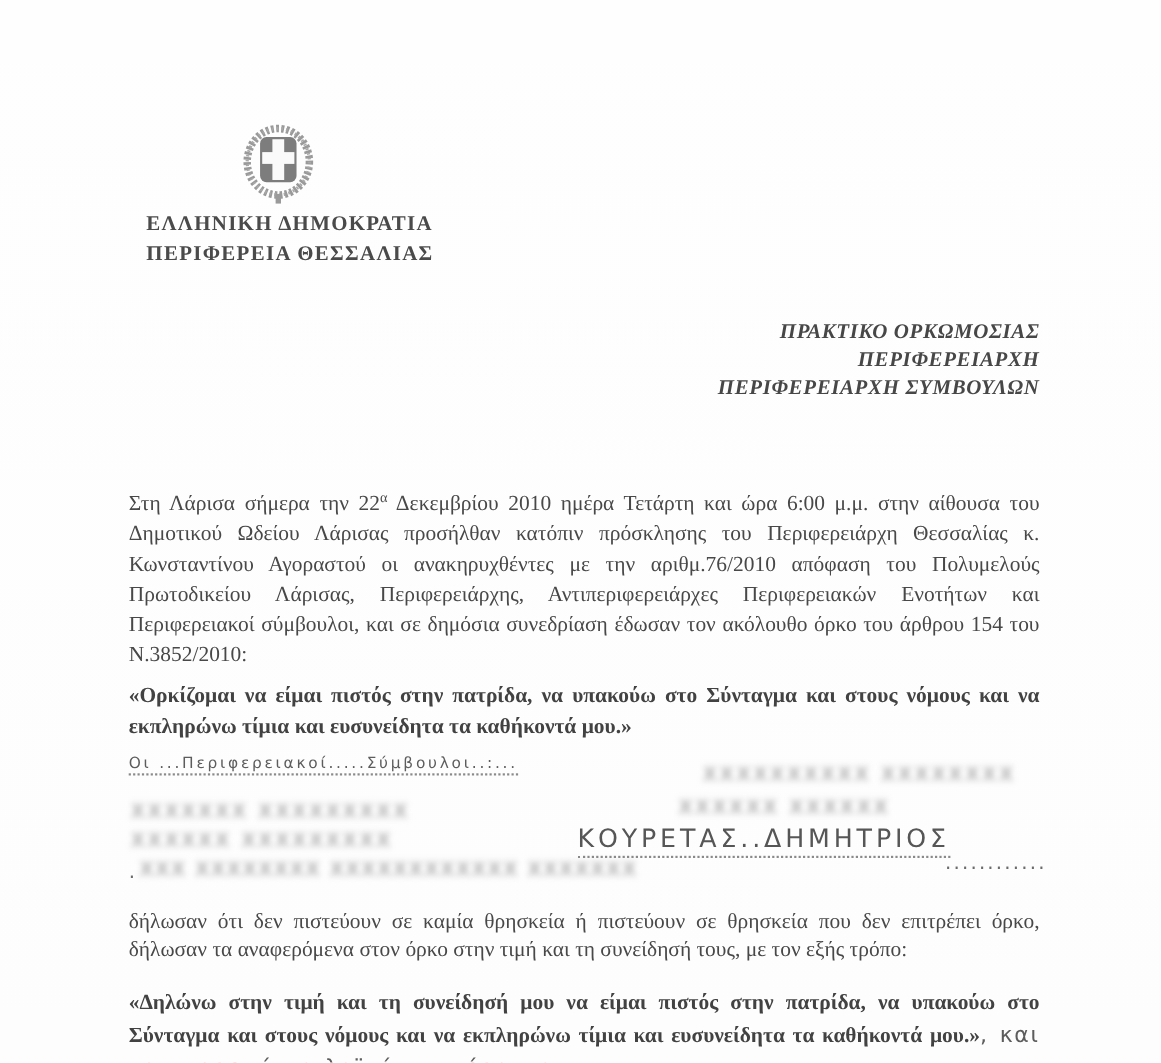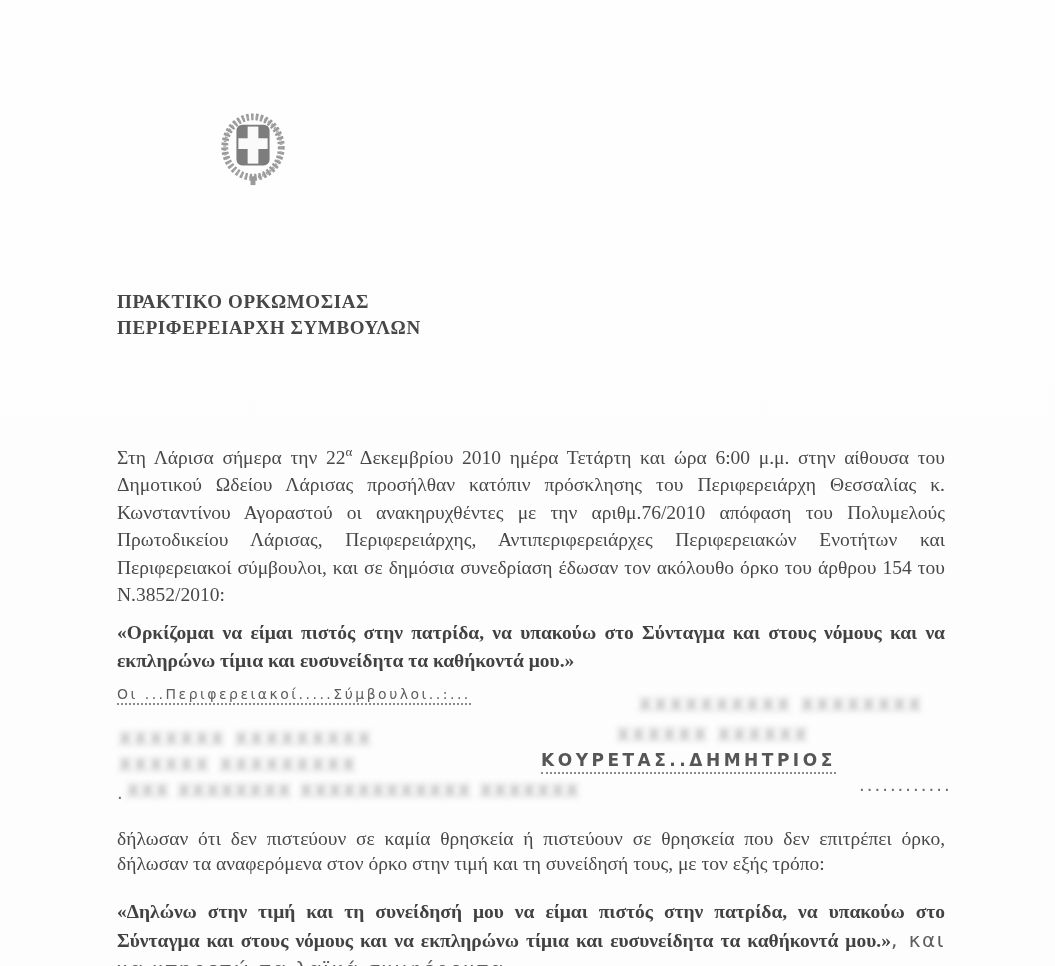--- a/index.html
+++ b/index.html
@@ -21,22 +21,22 @@
   }
   .org-block {
     position: absolute; left: 133px; top: 190px;
     font-weight: bold; font-size: 19px; line-height: 27px;
     letter-spacing: 1.2px; color: #4a4a4a;
     white-space: nowrap;
   }
   
   .title-block {
     position: absolute; left: 117px; top: 289px; width: 828px;
-    text-align: left;
-    font-weight: bold; 
+    text-align: right;
+    font-weight: bold; font-style: italic;
     font-size: 19px; line-height: 25.5px;
     letter-spacing: 0.6px; color: #474747;
   }
   
   .para {
     position: absolute; left: 117px; width: 828px;
     font-size: 19.5px; color: #484848;
     text-align: justify;
   }
   .para-intro { top: 416px; line-height: 27.6px; margin-top: 22px; }
@@ -52,24 +52,24 @@
     font-family: "DejaVu Sans", sans-serif;
     color: #5d5d5d;
     white-space: nowrap;
   }
   .hw-intro {
     position: absolute; left: 0; top: 2;
     font-size: 14px; letter-spacing: 2.5px;
     border-bottom: 2px dotted #8a8a8a; padding-bottom: 1px;
   }
   .hw-name {
-    position: absolute; left: 424px; top: 64px;
-    font-size: 17px; letter-spacing: 3.5px;
+    position: absolute; left: 408px; top: 64px;
+    font-size: 23px; letter-spacing: 3.5px;
     color: #565656;
-    border-bottom: 2px dotted #8a8a8a; padding-bottom: 2px; font-weight: bold;
+    border-bottom: 2px dotted #8a8a8a; padding-bottom: 2px;
   }
   .hw-dots {
     position: absolute; left: 742px; top: 88px;
     font-size: 18px; letter-spacing: 2px; color: #6b6b6b;
   }
   .hw-period {
     position: absolute; left: 0; top: 96px;
     font-size: 18px; color: #6b6b6b;
   }
   .redacted {
@@ -99,23 +99,28 @@
 
   <svg class="emblem" viewBox="0 0 80 84" aria-hidden="true">
     <ellipse cx="40" cy="40" rx="29" ry="31" fill="none" stroke="#9a9a9a" stroke-width="7" stroke-dasharray="2.6 2.2"></ellipse>
     <ellipse cx="40" cy="40" rx="29" ry="31" fill="none" stroke="#a8a8a8" stroke-width="3" stroke-dasharray="1.5 3"></ellipse>
     <rect x="23" y="17" width="34" height="42" rx="6" fill="#7d7d7d"></rect>
     <rect x="34.5" y="19" width="11" height="38" fill="#fafafa"></rect>
     <rect x="25" y="31" width="30" height="11" fill="#fafafa"></rect>
     <rect x="37.5" y="70" width="5" height="9" fill="#9a9a9a"></rect>
   </svg>
 
+  <div class="org-block">
+    <div>ΕΛΛΗΝΙΚΗ ΔΗΜΟΚΡΑΤΙΑ</div>
+    <div>ΠΕΡΙΦΕΡΕΙΑ ΘΕΣΣΑΛΙΑΣ</div>
+  </div>
 
   <div class="title-block">
     <div>ΠΡΑΚΤΙΚΟ ΟΡΚΩΜΟΣΙΑΣ</div>
+    <div>ΠΕΡΙΦΕΡΕΙΑΡΧΗ</div>
     <div>ΠΕΡΙΦΕΡΕΙΑΡΧΗ ΣΥΜΒΟΥΛΩΝ</div>
   </div>
 
   <p class="para para-intro"><span>Στη Λάρισα σήμερα την 22</span><sup class="date-sup">α</sup><span> Δεκεμβρίου 2010 ημέρα Τετάρτη και ώρα  6:00 μ.μ. στην αίθουσα  του Δημοτικού Ωδείου Λάρισας προσήλθαν κατόπιν πρόσκλησης του Περιφερειάρχη Θεσσαλίας κ. Κωνσταντίνου Αγοραστού οι ανακηρυχθέντες με την αριθμ.76/2010 απόφαση του Πολυμελούς Πρωτοδικείου Λάρισας, Περιφερειάρχης, Αντιπεριφερειάρχες Περιφερειακών Ενοτήτων και Περιφερειακοί σύμβουλοι, και σε δημόσια συνεδρίαση έδωσαν τον ακόλουθο όρκο του άρθρου 154 του Ν.3852/2010:</span></p>
 
   <p class="para para-oath">«Ορκίζομαι να είμαι πιστός στην πατρίδα, να υπακούω στο Σύνταγμα και στους νόμους και να εκπληρώνω τίμια και ευσυνείδητα τα καθήκοντά μου.»</p>
 
   <div class="hw-section">
     <span class="hw hw-intro">Οι ...Περιφερειακοί.....Σύμβουλοι..:...</span>
     <span class="redacted r0">ΧΧΧΧΧΧΧΧΧΧ ΧΧΧΧΧΧΧΧ</span>

